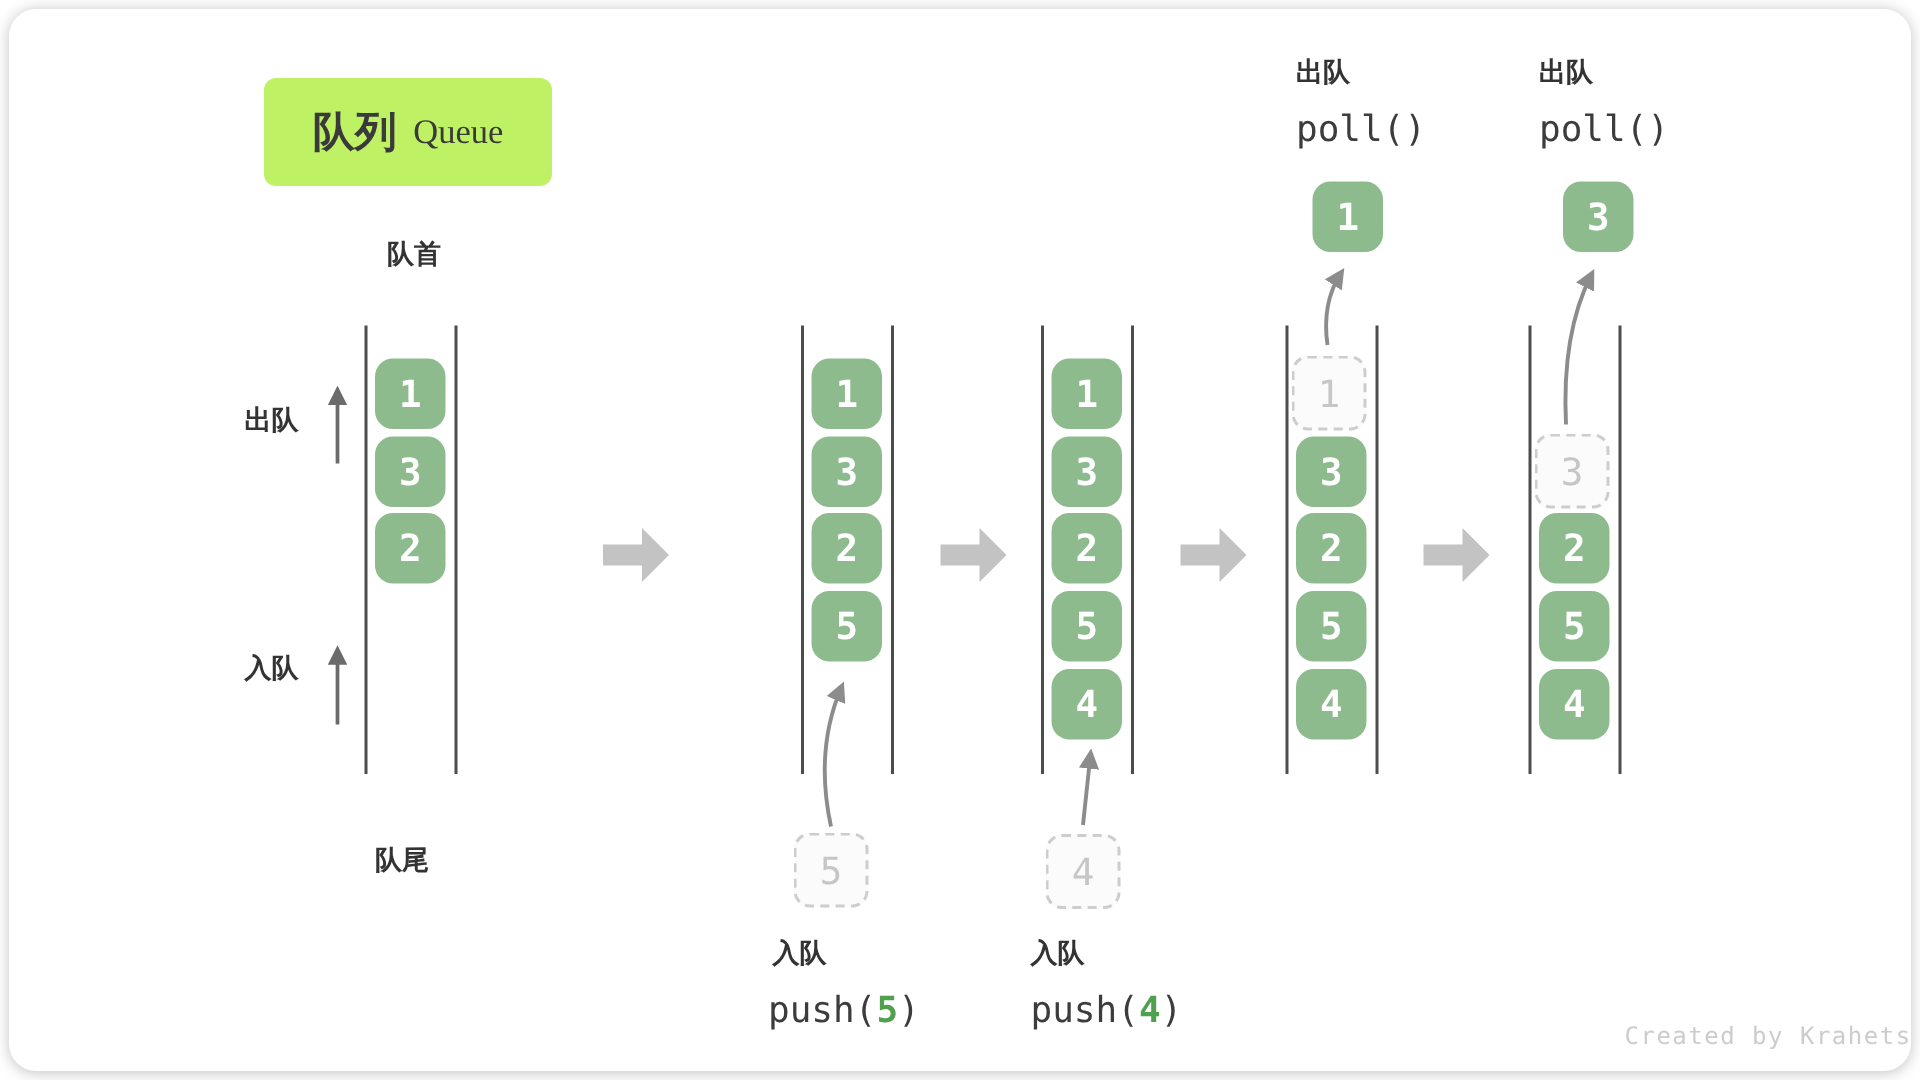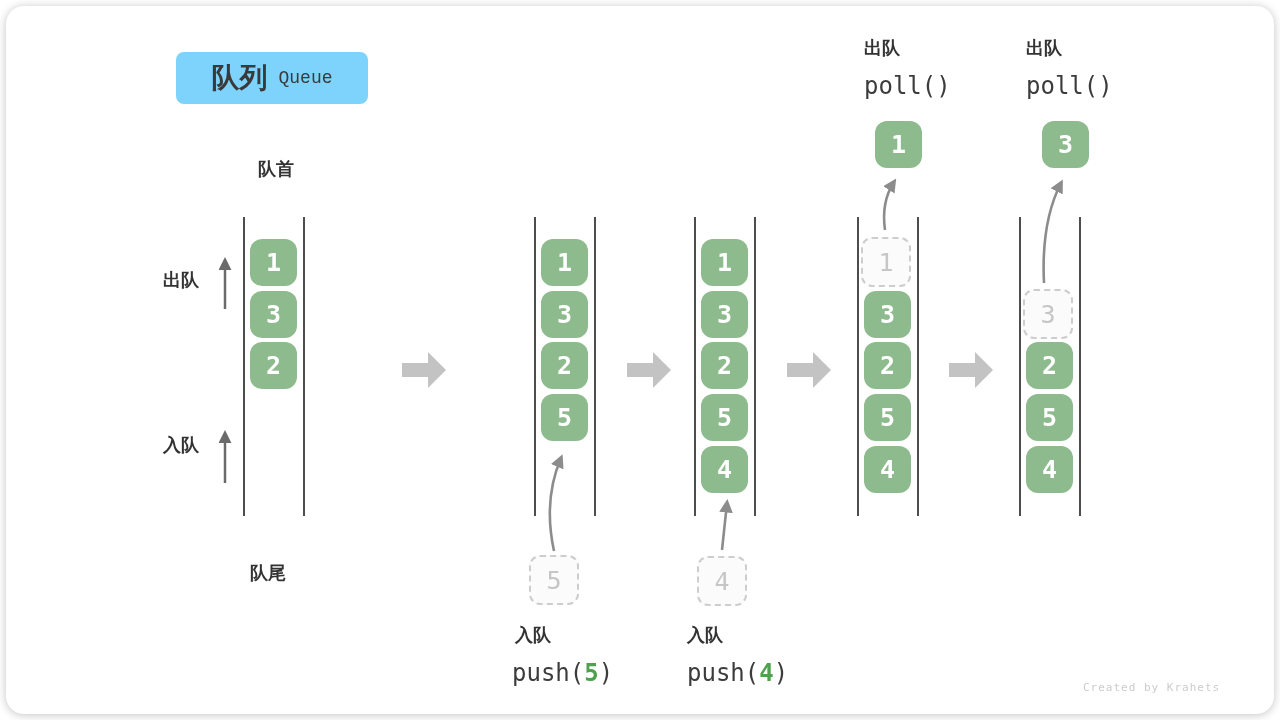--- a/index.html
+++ b/index.html
@@ -7,26 +7,26 @@
     width:1280px;height:720px;position:relative;overflow:hidden;
     background:#ffffff;
     font-family:"Liberation Sans","DejaVu Sans",sans-serif;
   }
   .card{
     position:absolute;left:6px;top:6px;width:1268px;height:708px;
     background:#ffffff;border-radius:18px;
     box-shadow:0 1px 10px rgba(0,0,0,.24);
   }
   .title-box{
-    position:absolute;left:170px;top:46px;width:192px;height:52px;
-    background:#7dd3fc;border-radius:8px;
+    position:absolute;left:170px;top:46px;width:192px;height:72px;
+    background:#bef264;border-radius:8px;
     display:flex;align-items:center;justify-content:center;gap:11px;
   }
   .title-zh{font-weight:bold;font-size:28px;color:#3a3a3a}
-  .title-en{font-family:Liberation Mono, monospace;font-size:18px;color:#3a3a3a}
+  .title-en{font-family:Liberation Serif, serif;font-size:23px;color:#3a3a3a}
 
   .zh{
     position:absolute;white-space:nowrap;
     font-weight:bold;font-size:18px;line-height:1.0;color:#333333;
   }
   .code{
     position:absolute;white-space:nowrap;
     font-family:"DejaVu Sans Mono","Liberation Mono",monospace;
     font-size:24px;line-height:1.0;color:#3c3c3c;
   }
@@ -45,21 +45,21 @@
     position:absolute;width:50px;height:50px;border-radius:11px;
     border:2px dashed #cdcdcd;background:#fbfbfb;color:#c6c6c6;
     display:flex;align-items:center;justify-content:center;
     font-family:"DejaVu Sans Mono","Liberation Mono",monospace;
     font-size:25px;box-sizing:border-box;
   }
   .arrow-layer{position:absolute;left:0;top:0;pointer-events:none}
   .watermark{
     position:absolute;left:1077px;top:675px;
     font-family:"DejaVu Sans Mono","Liberation Mono",monospace;
-    font-size:11px;letter-spacing:1px;color:#cccccc;white-space:nowrap;
+    font-size:16px;letter-spacing:1px;color:#cccccc;white-space:nowrap;
   }
 </style>
 </head>
 <body>
 
 <div class="card">
 
   <div class="title-box">
     <span class="title-zh">队列</span>
     <span class="title-en">Queue</span>

